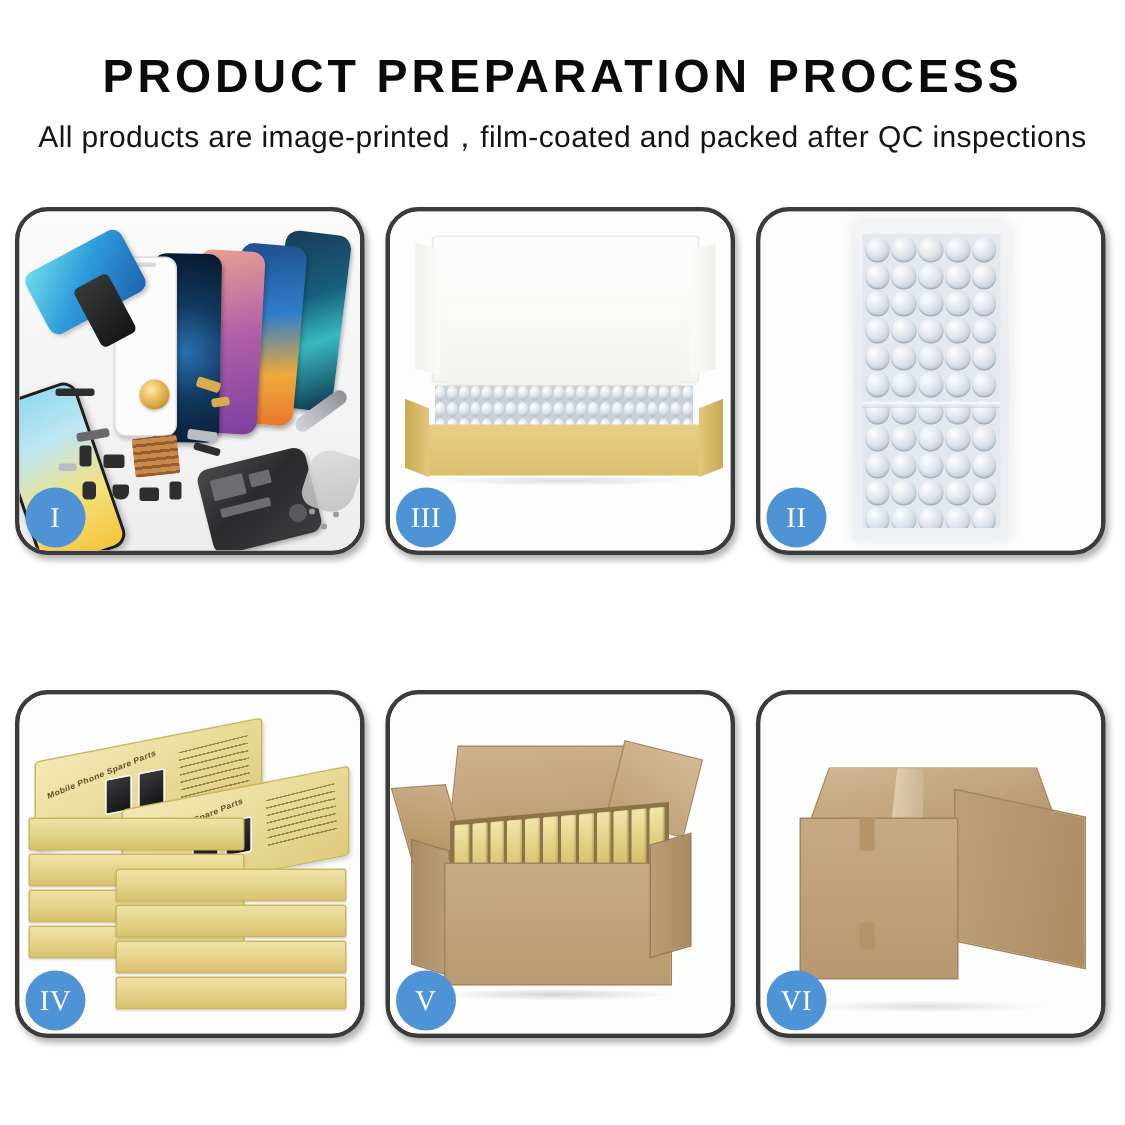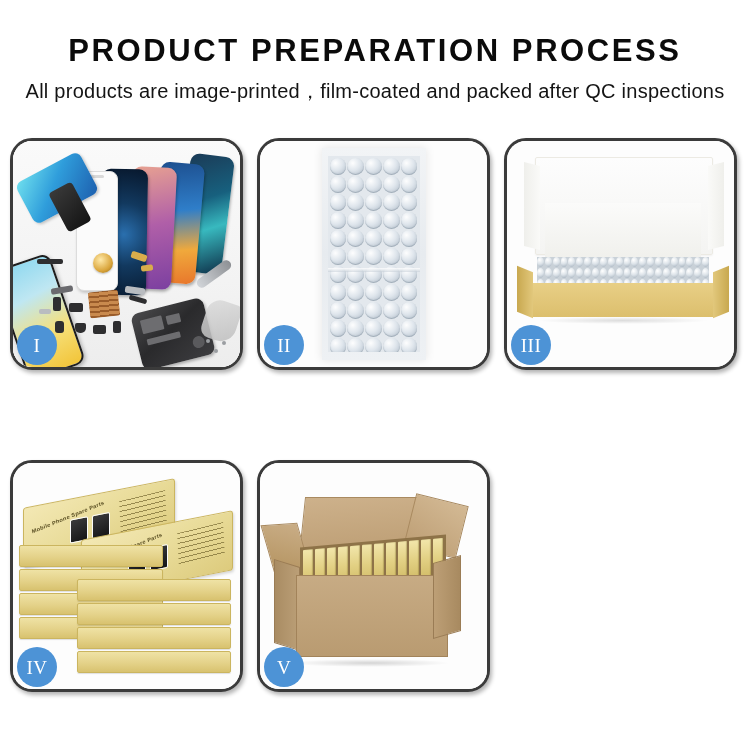--- a/index.html
+++ b/index.html
@@ -349,20 +349,100 @@
         <div class="tool"></div>
         <div class="hand"></div>
       </div>
       <div class="badge">
         <span>I</span>
       </div>
     </div>
 
     <div class="panel">
       <div class="stage">
+        <div class="b3-lid"></div>
+        <div class="b3-foam"></div>
+        <div class="b3-bubbles">
+          <span></span>
+            <span></span>
+            <span></span>
+            <span></span>
+            <span></span>
+            <span></span>
+            <span></span>
+            <span></span>
+            <span></span>
+            <span></span>
+            <span></span>
+          <span></span>
+            <span></span>
+            <span></span>
+            <span></span>
+            <span></span>
+            <span></span>
+            <span></span>
+            <span></span>
+            <span></span>
+            <span></span>
+            <span></span>
+          <span></span>
+            <span></span>
+            <span></span>
+            <span></span>
+            <span></span>
+            <span></span>
+            <span></span>
+            <span></span>
+            <span></span>
+            <span></span>
+            <span></span>
+          <span></span>
+            <span></span>
+            <span></span>
+            <span></span>
+            <span></span>
+            <span></span>
+            <span></span>
+            <span></span>
+            <span></span>
+            <span></span>
+            <span></span>
+          <span></span>
+            <span></span>
+            <span></span>
+            <span></span>
+            <span></span>
+            <span></span>
+            <span></span>
+            <span></span>
+            <span></span>
+            <span></span>
+            <span></span>
+          <span></span>
+            <span></span>
+            <span></span>
+            <span></span>
+            <span></span>
+            <span></span>
+            <span></span>
+            <span></span>
+            <span></span>
+            <span></span>
+            <span></span>
+        </div>
+        <div class="b3-base"></div>
+        <div class="b3-shadow"></div>
+      </div>
+      <div class="badge">
+        <span>III</span>
+      </div>
+    </div>
+
+    <div class="panel">
+      <div class="stage">
         <div class="bw-sheet">
           <div class="bw-inner">
             <div class="bw-cells">
               <span class="bub"></span>
                 <span class="bub"></span>
                 <span class="bub"></span>
                 <span class="bub"></span>
                 <span class="bub"></span>
               <span class="bub"></span>
                 <span class="bub"></span>
@@ -414,100 +494,20 @@
                 <span class="bub"></span>
                 <span class="bub"></span>
                 <span class="bub"></span>
             </div>
             <div class="bw-seam"></div>
           </div>
         </div>
       </div>
       <div class="badge">
         <span>II</span>
-      </div>
-    </div>
-
-    <div class="panel">
-      <div class="stage">
-        <div class="b3-lid"></div>
-        <div class="b3-foam"></div>
-        <div class="b3-bubbles">
-          <span></span>
-            <span></span>
-            <span></span>
-            <span></span>
-            <span></span>
-            <span></span>
-            <span></span>
-            <span></span>
-            <span></span>
-            <span></span>
-            <span></span>
-          <span></span>
-            <span></span>
-            <span></span>
-            <span></span>
-            <span></span>
-            <span></span>
-            <span></span>
-            <span></span>
-            <span></span>
-            <span></span>
-            <span></span>
-          <span></span>
-            <span></span>
-            <span></span>
-            <span></span>
-            <span></span>
-            <span></span>
-            <span></span>
-            <span></span>
-            <span></span>
-            <span></span>
-            <span></span>
-          <span></span>
-            <span></span>
-            <span></span>
-            <span></span>
-            <span></span>
-            <span></span>
-            <span></span>
-            <span></span>
-            <span></span>
-            <span></span>
-            <span></span>
-          <span></span>
-            <span></span>
-            <span></span>
-            <span></span>
-            <span></span>
-            <span></span>
-            <span></span>
-            <span></span>
-            <span></span>
-            <span></span>
-            <span></span>
-          <span></span>
-            <span></span>
-            <span></span>
-            <span></span>
-            <span></span>
-            <span></span>
-            <span></span>
-            <span></span>
-            <span></span>
-            <span></span>
-            <span></span>
-        </div>
-        <div class="b3-base"></div>
-        <div class="b3-shadow"></div>
-      </div>
-      <div class="badge">
-        <span>III</span>
       </div>
     </div>
 
     <div class="panel">
       <div class="stage">
         <div class="stack">
 
           <div class="ylid" style="left:4px;top:14px;">
             <span class="lbl">Mobile Phone Spare Parts</span>
             <span class="sc s1"></span>
@@ -560,15 +560,29 @@
         <div class="c5-side"></div>
         <div class="c5-front"></div>
         <div class="c5-rightside"></div>
         <div class="c5-shadow"></div>
       </div>
       <div class="badge">
         <span>V</span>
       </div>
     </div>
 
+    <div class="panel">
+      <div class="stage">
+        <div class="c6-top"></div>
+        <div class="c6-tape"></div>
+        <div class="c6-right"></div>
+        <div class="c6-front"></div>
+        <div class="c6-seam"></div>
+        <div class="c6-seam2"></div>
+        <div class="c6-shadow"></div>
+      </div>
+      <div class="badge">
+        <span>VI</span>
+      </div>
+    </div>
 
   </div>
 </div>
 
 </body></html>

